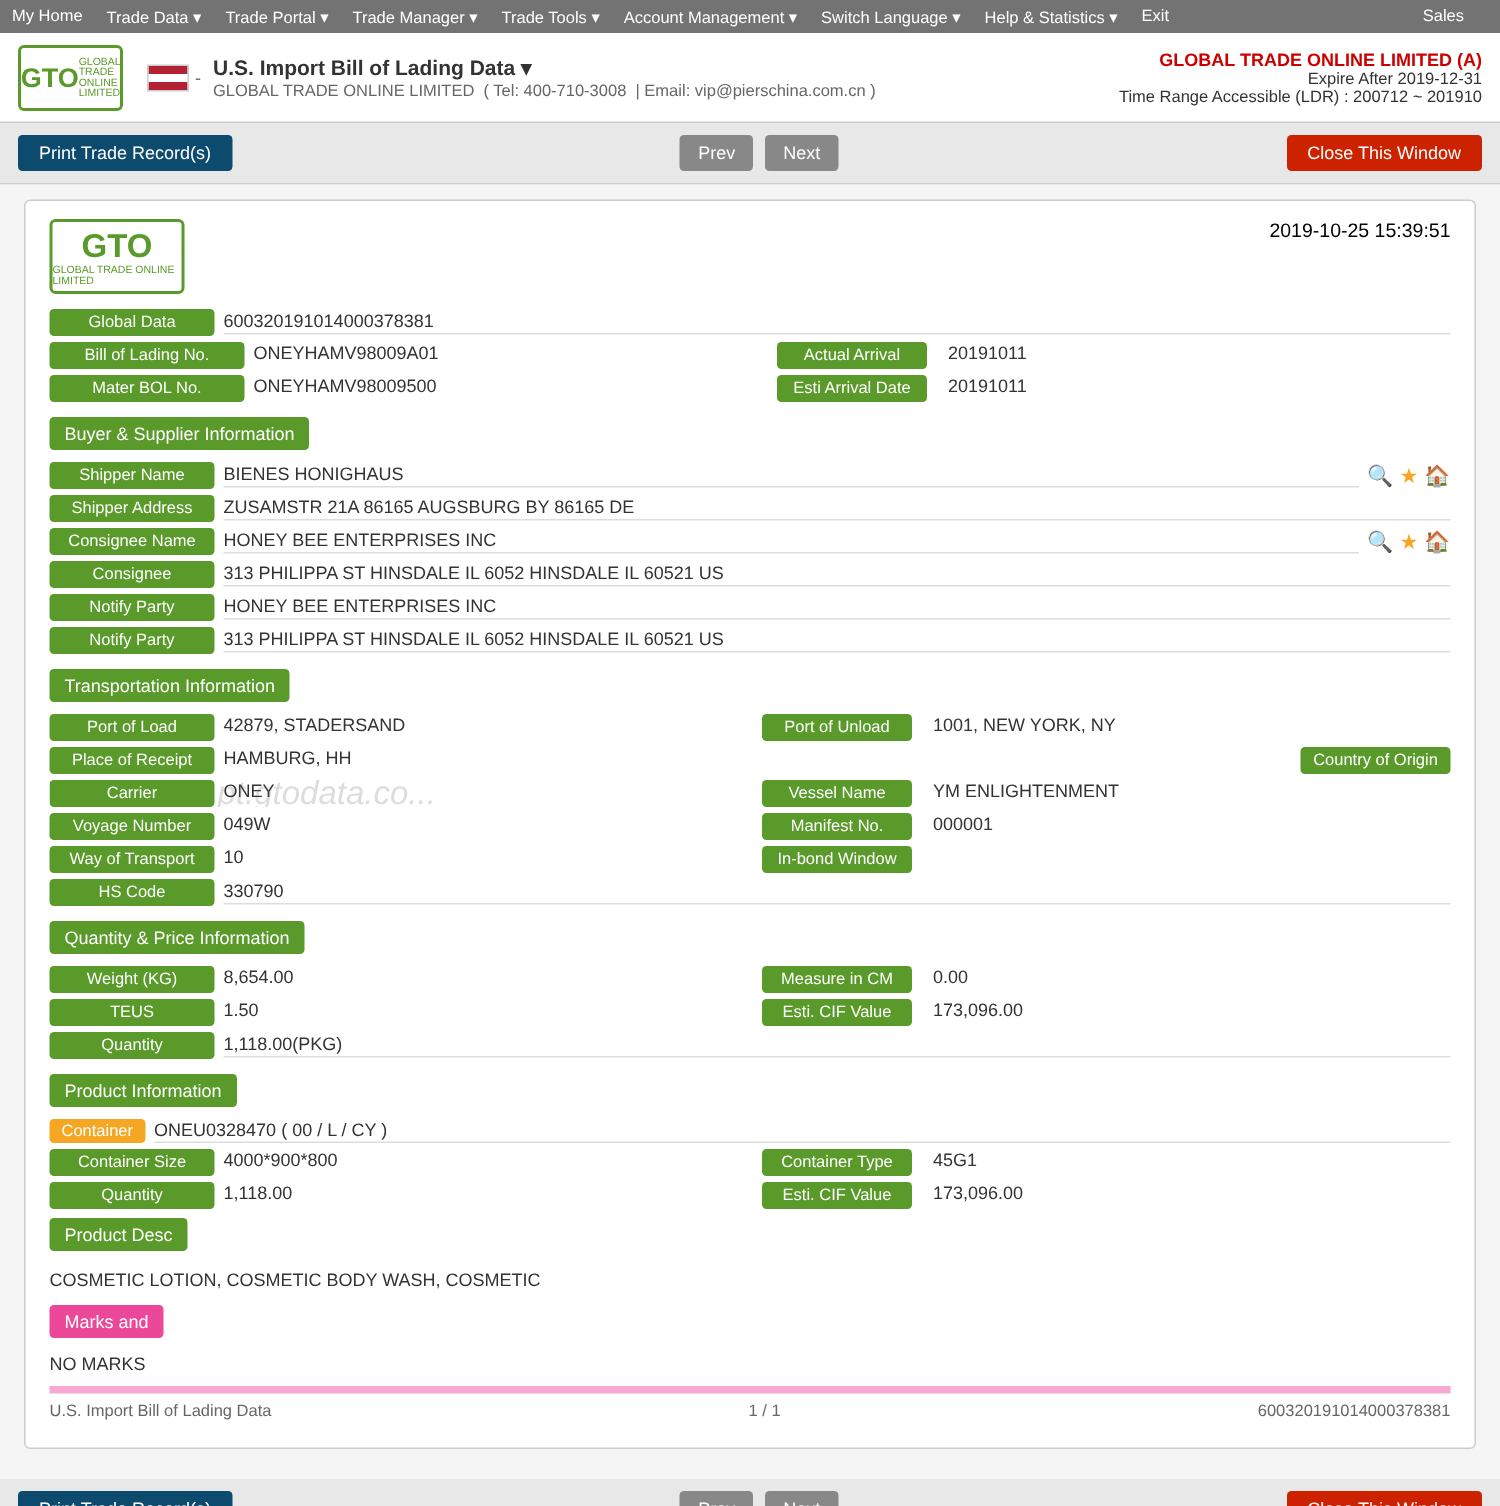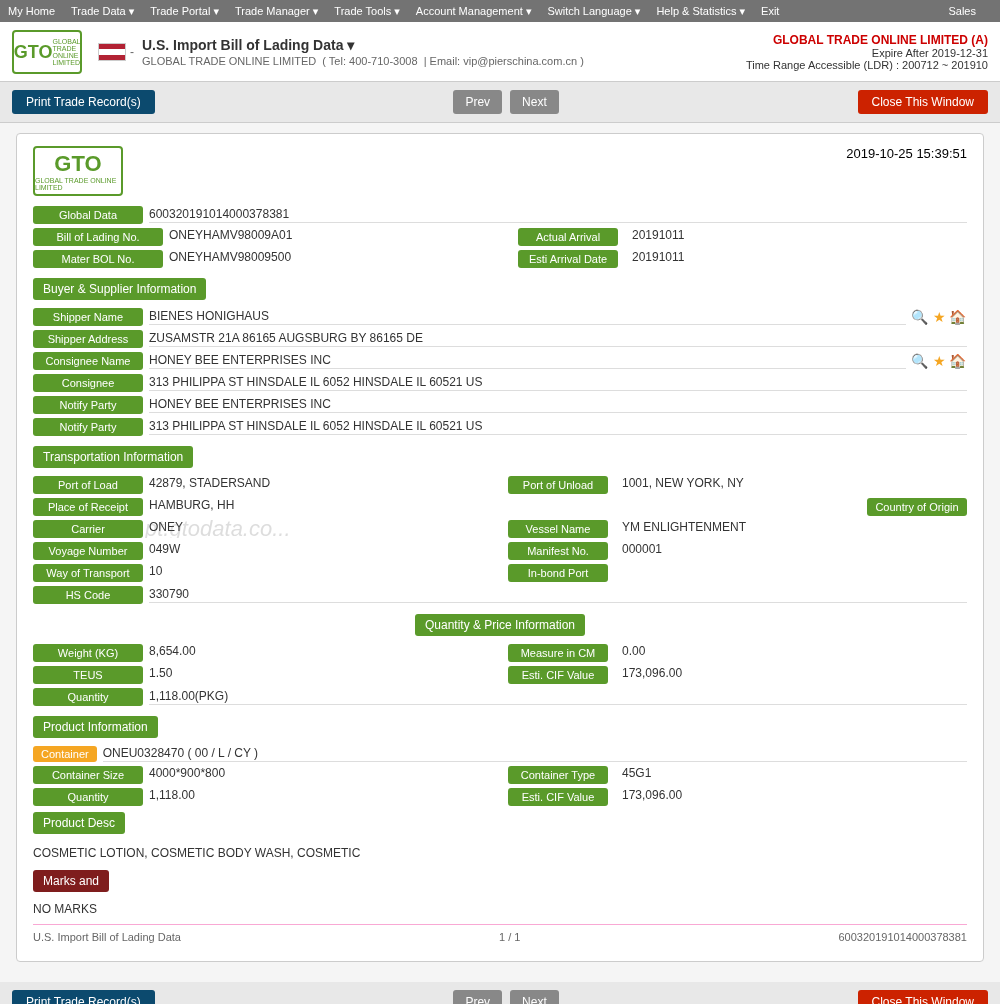--- a/index.html
+++ b/index.html
@@ -63,24 +63,24 @@
     .icons-group { display: flex; gap: 4px; align-items: center; margin-left: 6px; }
 
     
     .country-highlight { color: #cc0000; font-weight: bold; }
 
     
     .container-badge { background: #f5a623; color: #fff; padding: 2px 8px; border-radius: 3px; font-size: 11px; display: inline-block; margin-right: 6px; }
 
     
     .product-desc-label { background: #5a9a2a; color: #fff; padding: 4px 10px; border-radius: 3px; font-size: 12px; margin-bottom: 4px; display: inline-block; }
-    .marks-label { background: #7f1d1d; color: #fff; padding: 4px 10px; border-radius: 3px; font-size: 12px; display: inline-block; margin-bottom: 4px; }
-
-    
-    .footer-page-info { display: flex; justify-content: space-between; padding: 6px 0; font-size: 11px; color: #666; border-top: 1px solid #f9a8d4; margin-top: 4px; }
+    .marks-label { background: #ec4899; color: #fff; padding: 4px 10px; border-radius: 3px; font-size: 12px; display: inline-block; margin-bottom: 4px; }
+
+    
+    .footer-page-info { display: flex; justify-content: space-between; padding: 6px 0; font-size: 11px; color: #666; border-top: 5px solid #f9a8d4; margin-top: 4px; }
 
     .relative { position: relative; }
   </style>
 </head>
 <body>
 
 <div class="top-nav">
   <span>My Home</span>
   <span>Trade Data ▾</span>
   <span>Trade Portal ▾</span>
@@ -246,31 +246,31 @@
         <span class="field-inline-value">049W</span>
         <span class="field-inline-label">Manifest No.</span>
         <span class="field-inline-value">000001</span>
       </div>
     </div>
 
     <div class="field-row">
       <span class="field-label">Way of Transport</span>
       <div class="field-group">
         <span class="field-inline-value">10</span>
-        <span class="field-inline-label">In-bond Port</span>
+        <span class="field-inline-label">In-bond Window</span>
         <span class="field-inline-value"></span>
       </div>
     </div>
 
     <div class="field-row">
       <span class="field-label">HS Code</span>
       <span class="field-value">330790</span>
     </div>
 
-    <div style="margin-top:10px;text-align:center;">
+    <div style="margin-top:10px;">
       <span class="section-header">Quantity &amp; Price Information</span>
     </div>
 
     <div class="field-row">
       <span class="field-label">Weight (KG)</span>
       <div class="field-group">
         <span class="field-inline-value">8,654.00</span>
         <span class="field-inline-label">Measure in CM</span>
         <span class="field-inline-value">0.00</span>
       </div>

